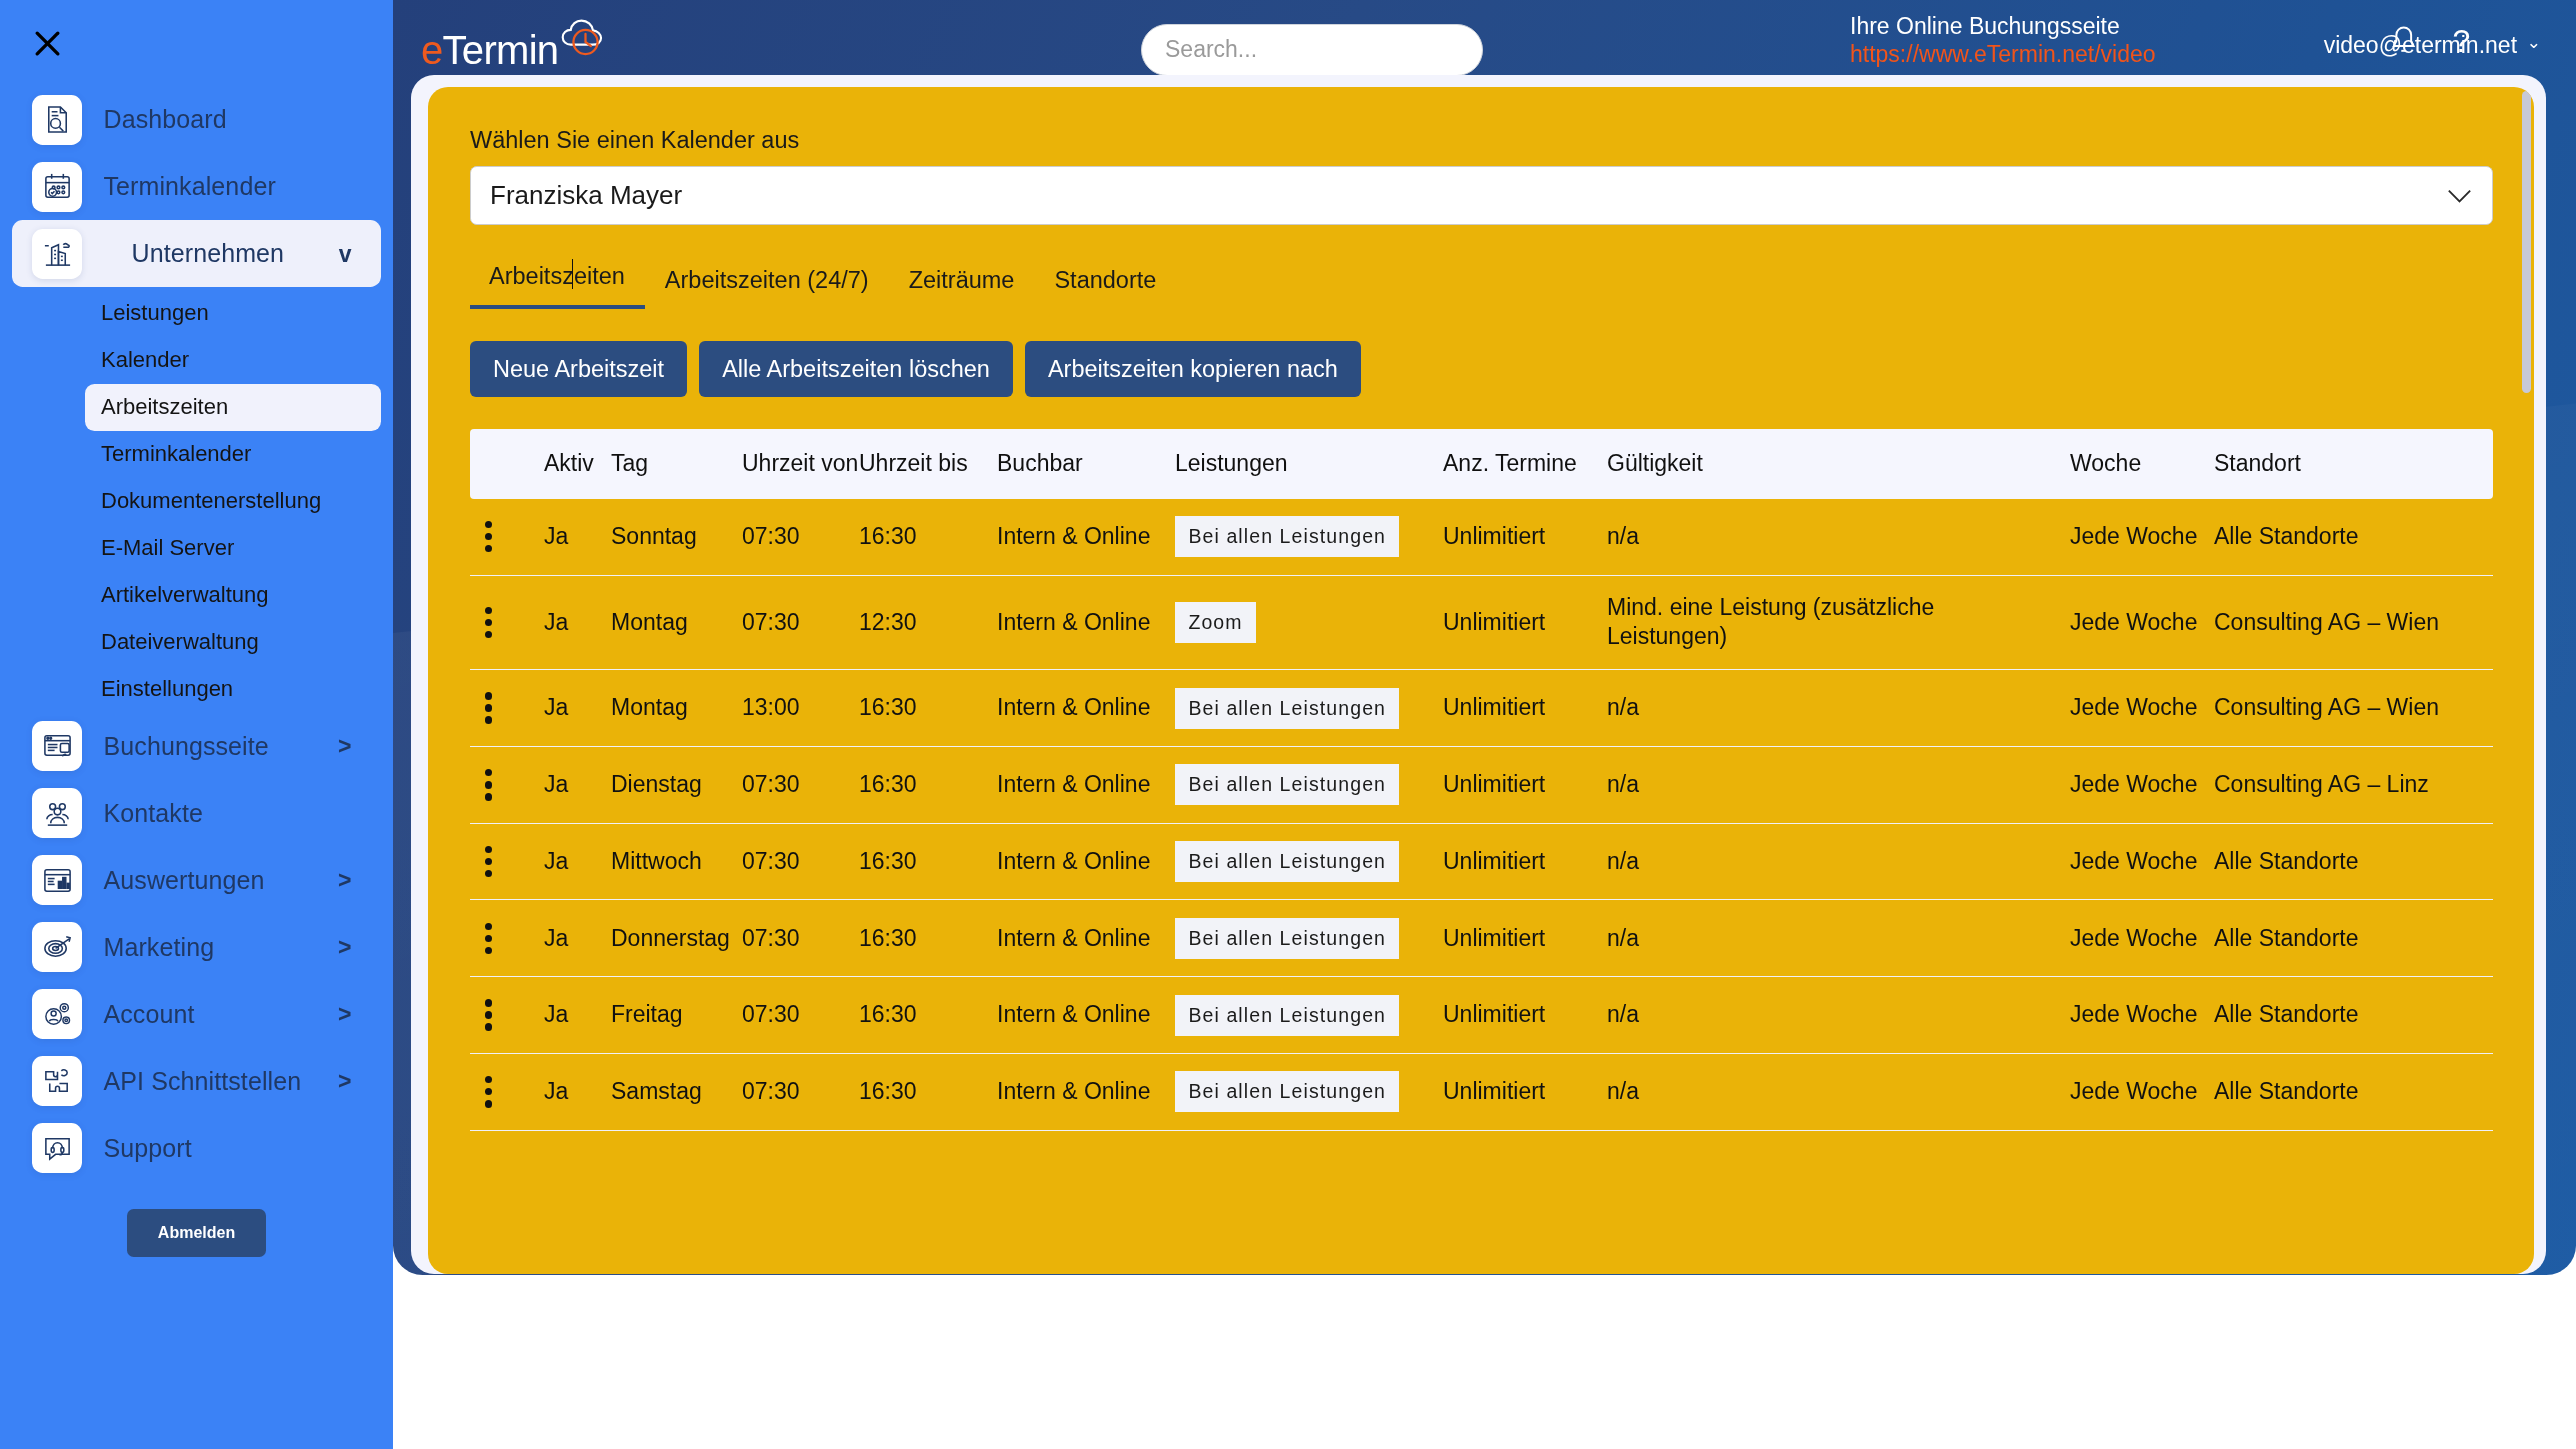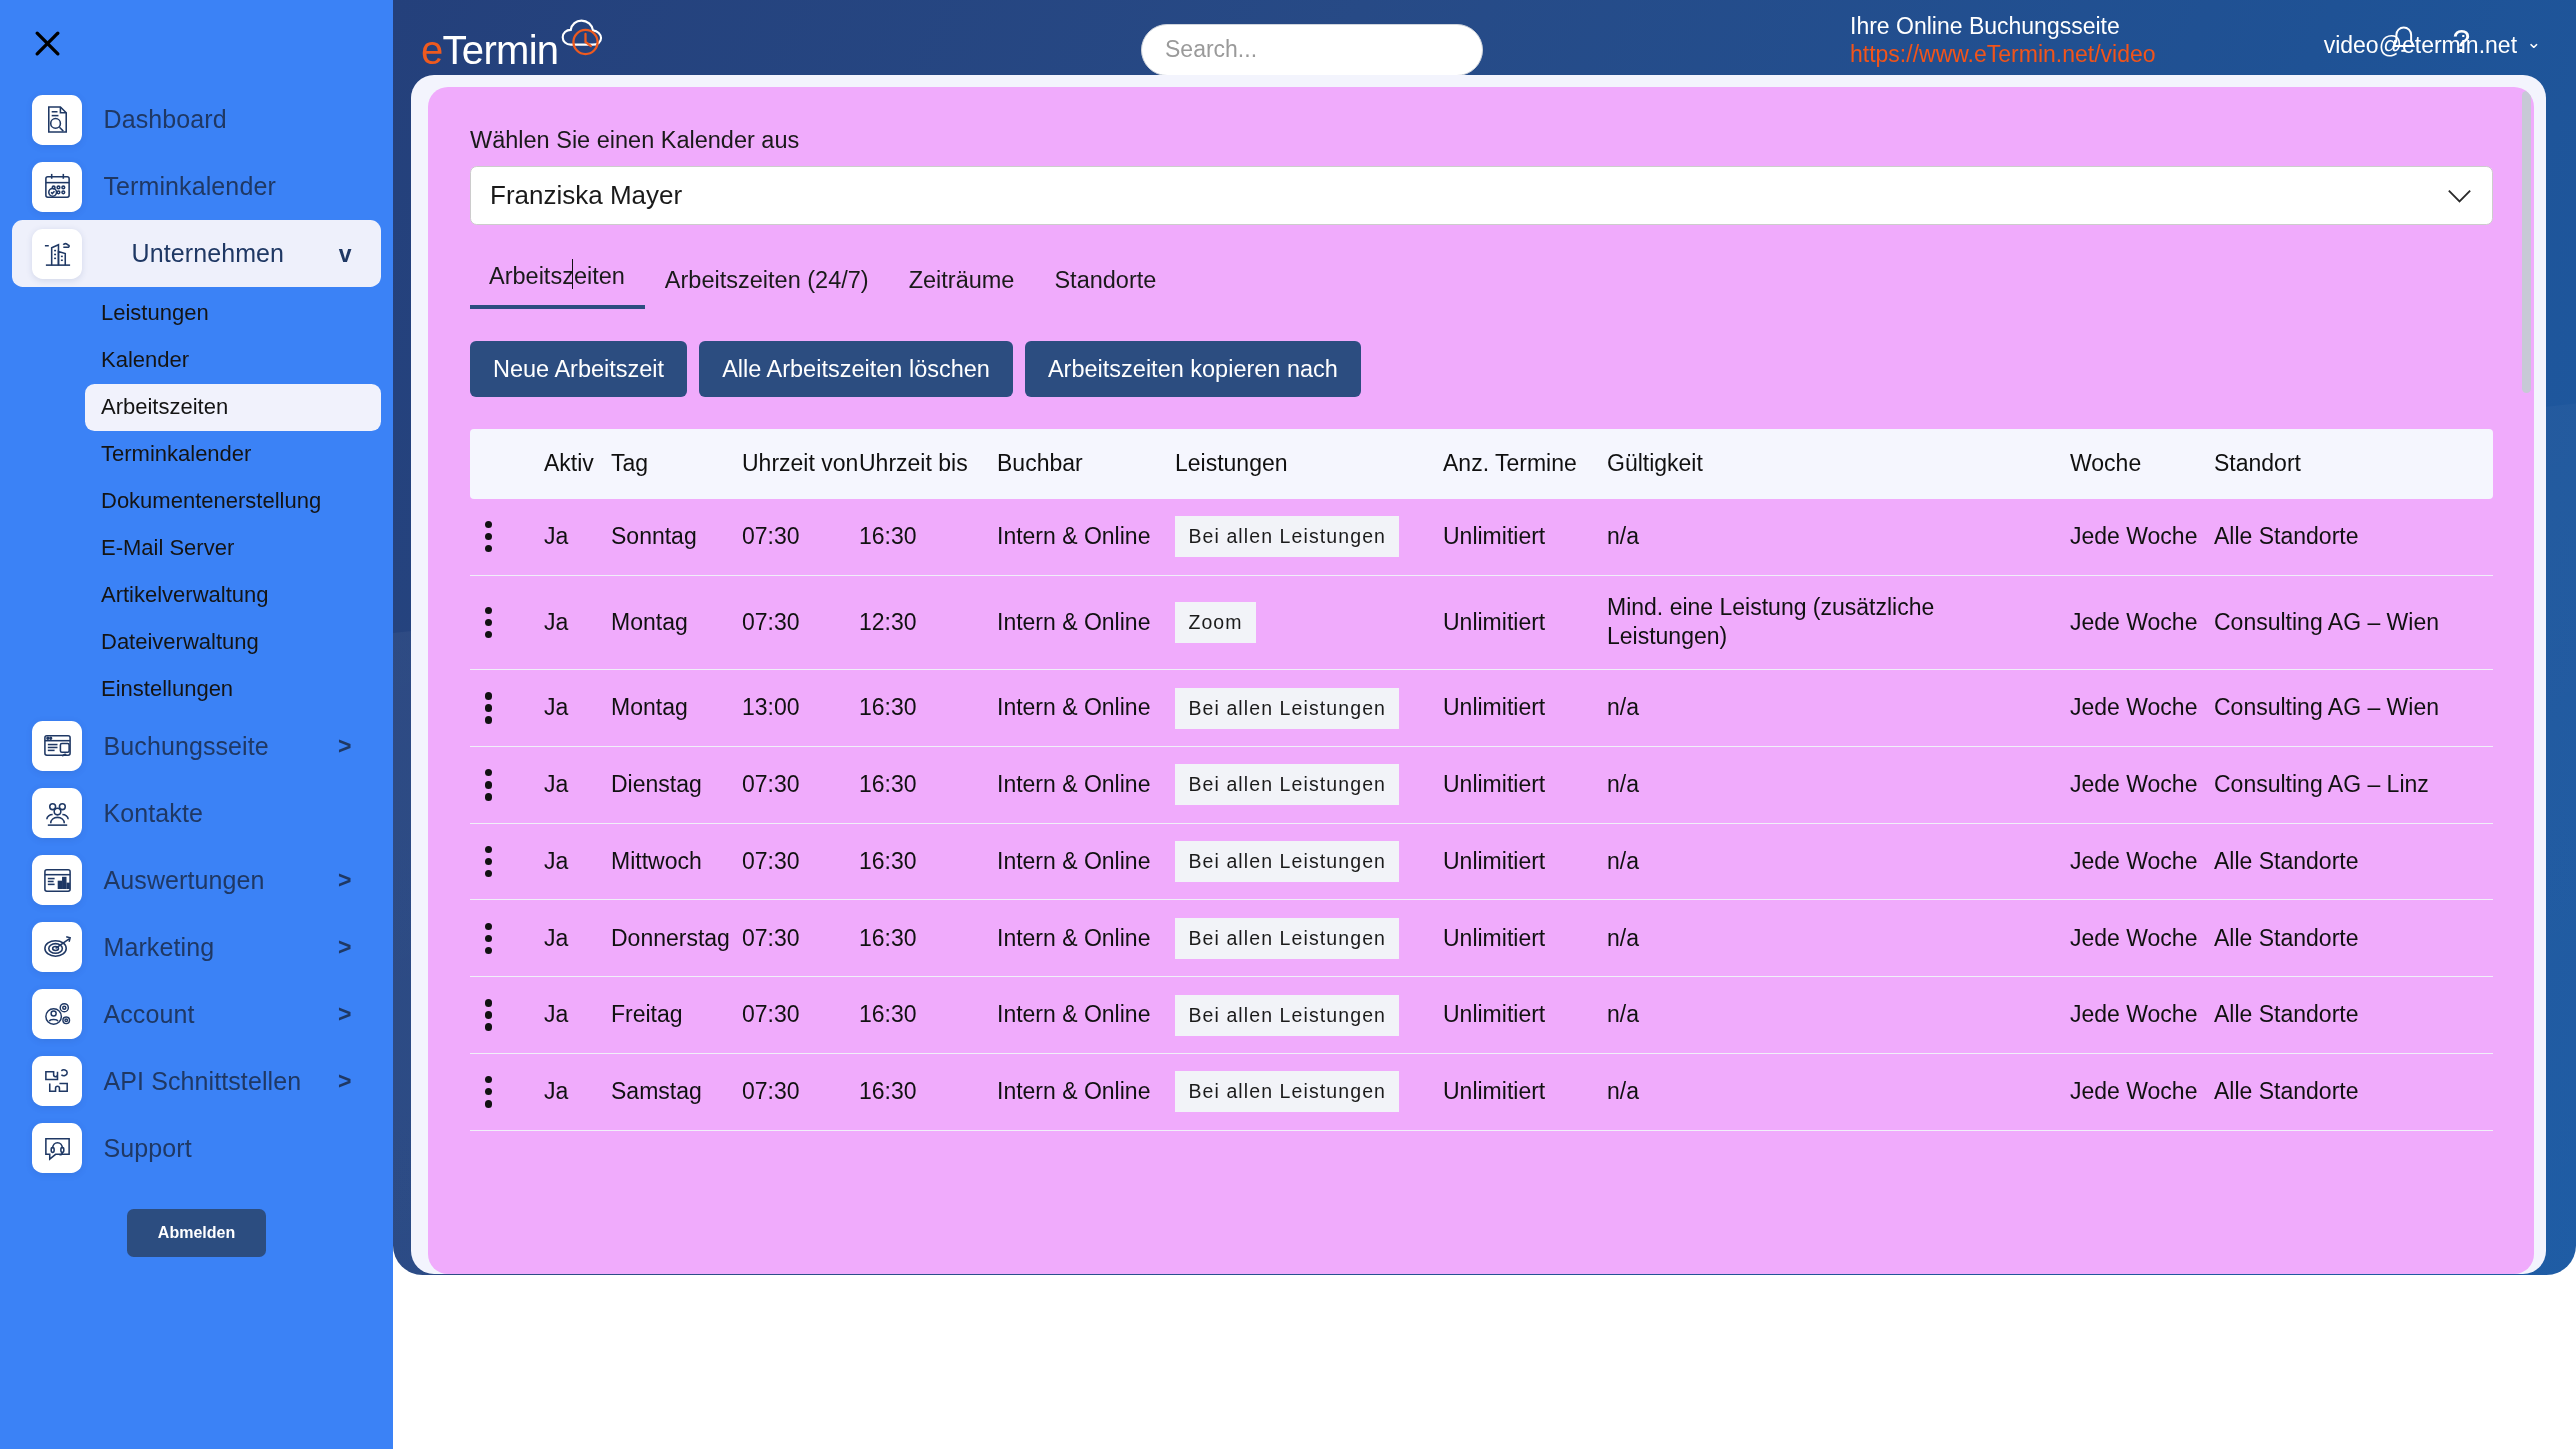--- a/index.html
+++ b/index.html
@@ -163,21 +163,21 @@
     left: 411px; top: 75px;
     width: 2135px; height: 1199px;
     background: #f3f4fd;
     border-radius: 23px;
     z-index: 8;
   }
   .card {
     position: absolute;
     left: 428px; top: 87px;
     width: 2106px; height: 1187px;
-    background: #f0abfc;
+    background: #eab308;
     border-radius: 20px;
     z-index: 10;
     overflow: hidden;
   }
 
   .card-inner { padding: 40px 42px 0 42px; }
 
   .field-label { font-size: 23.5px; color: #1a1a1a; margin-bottom: 12px; }
 
   .select-wrap { position: relative; width: 2023px; }

